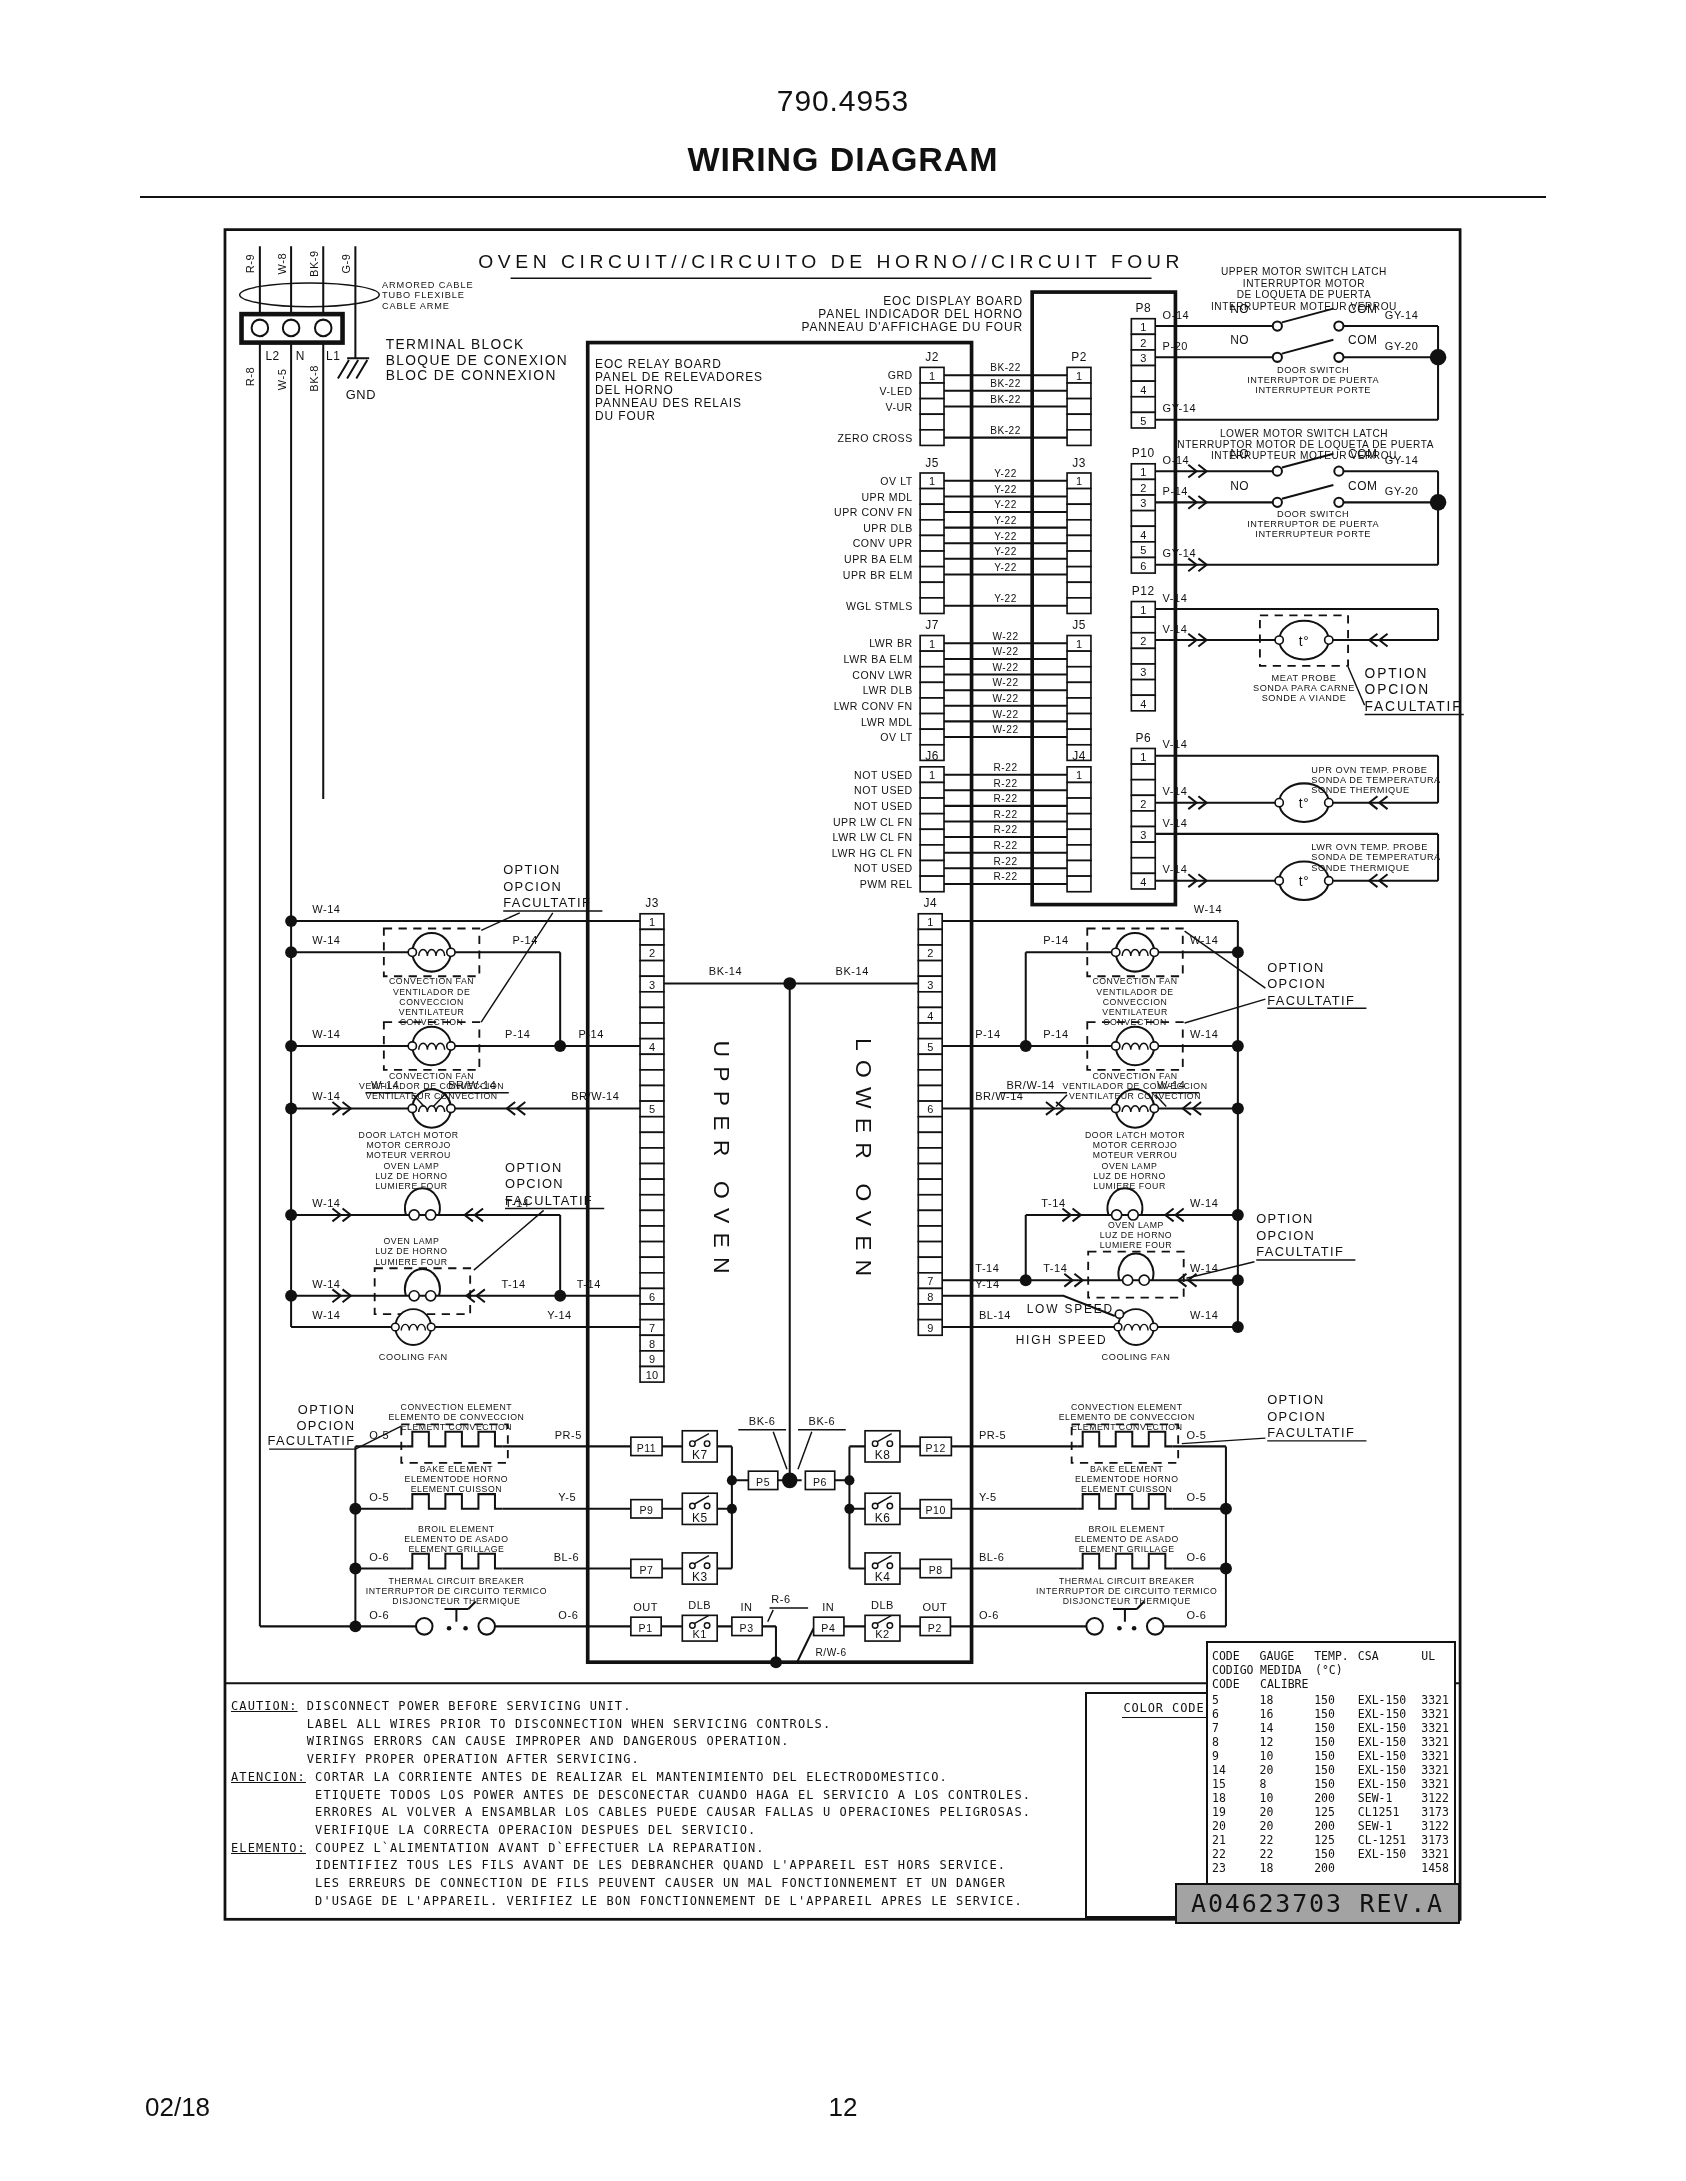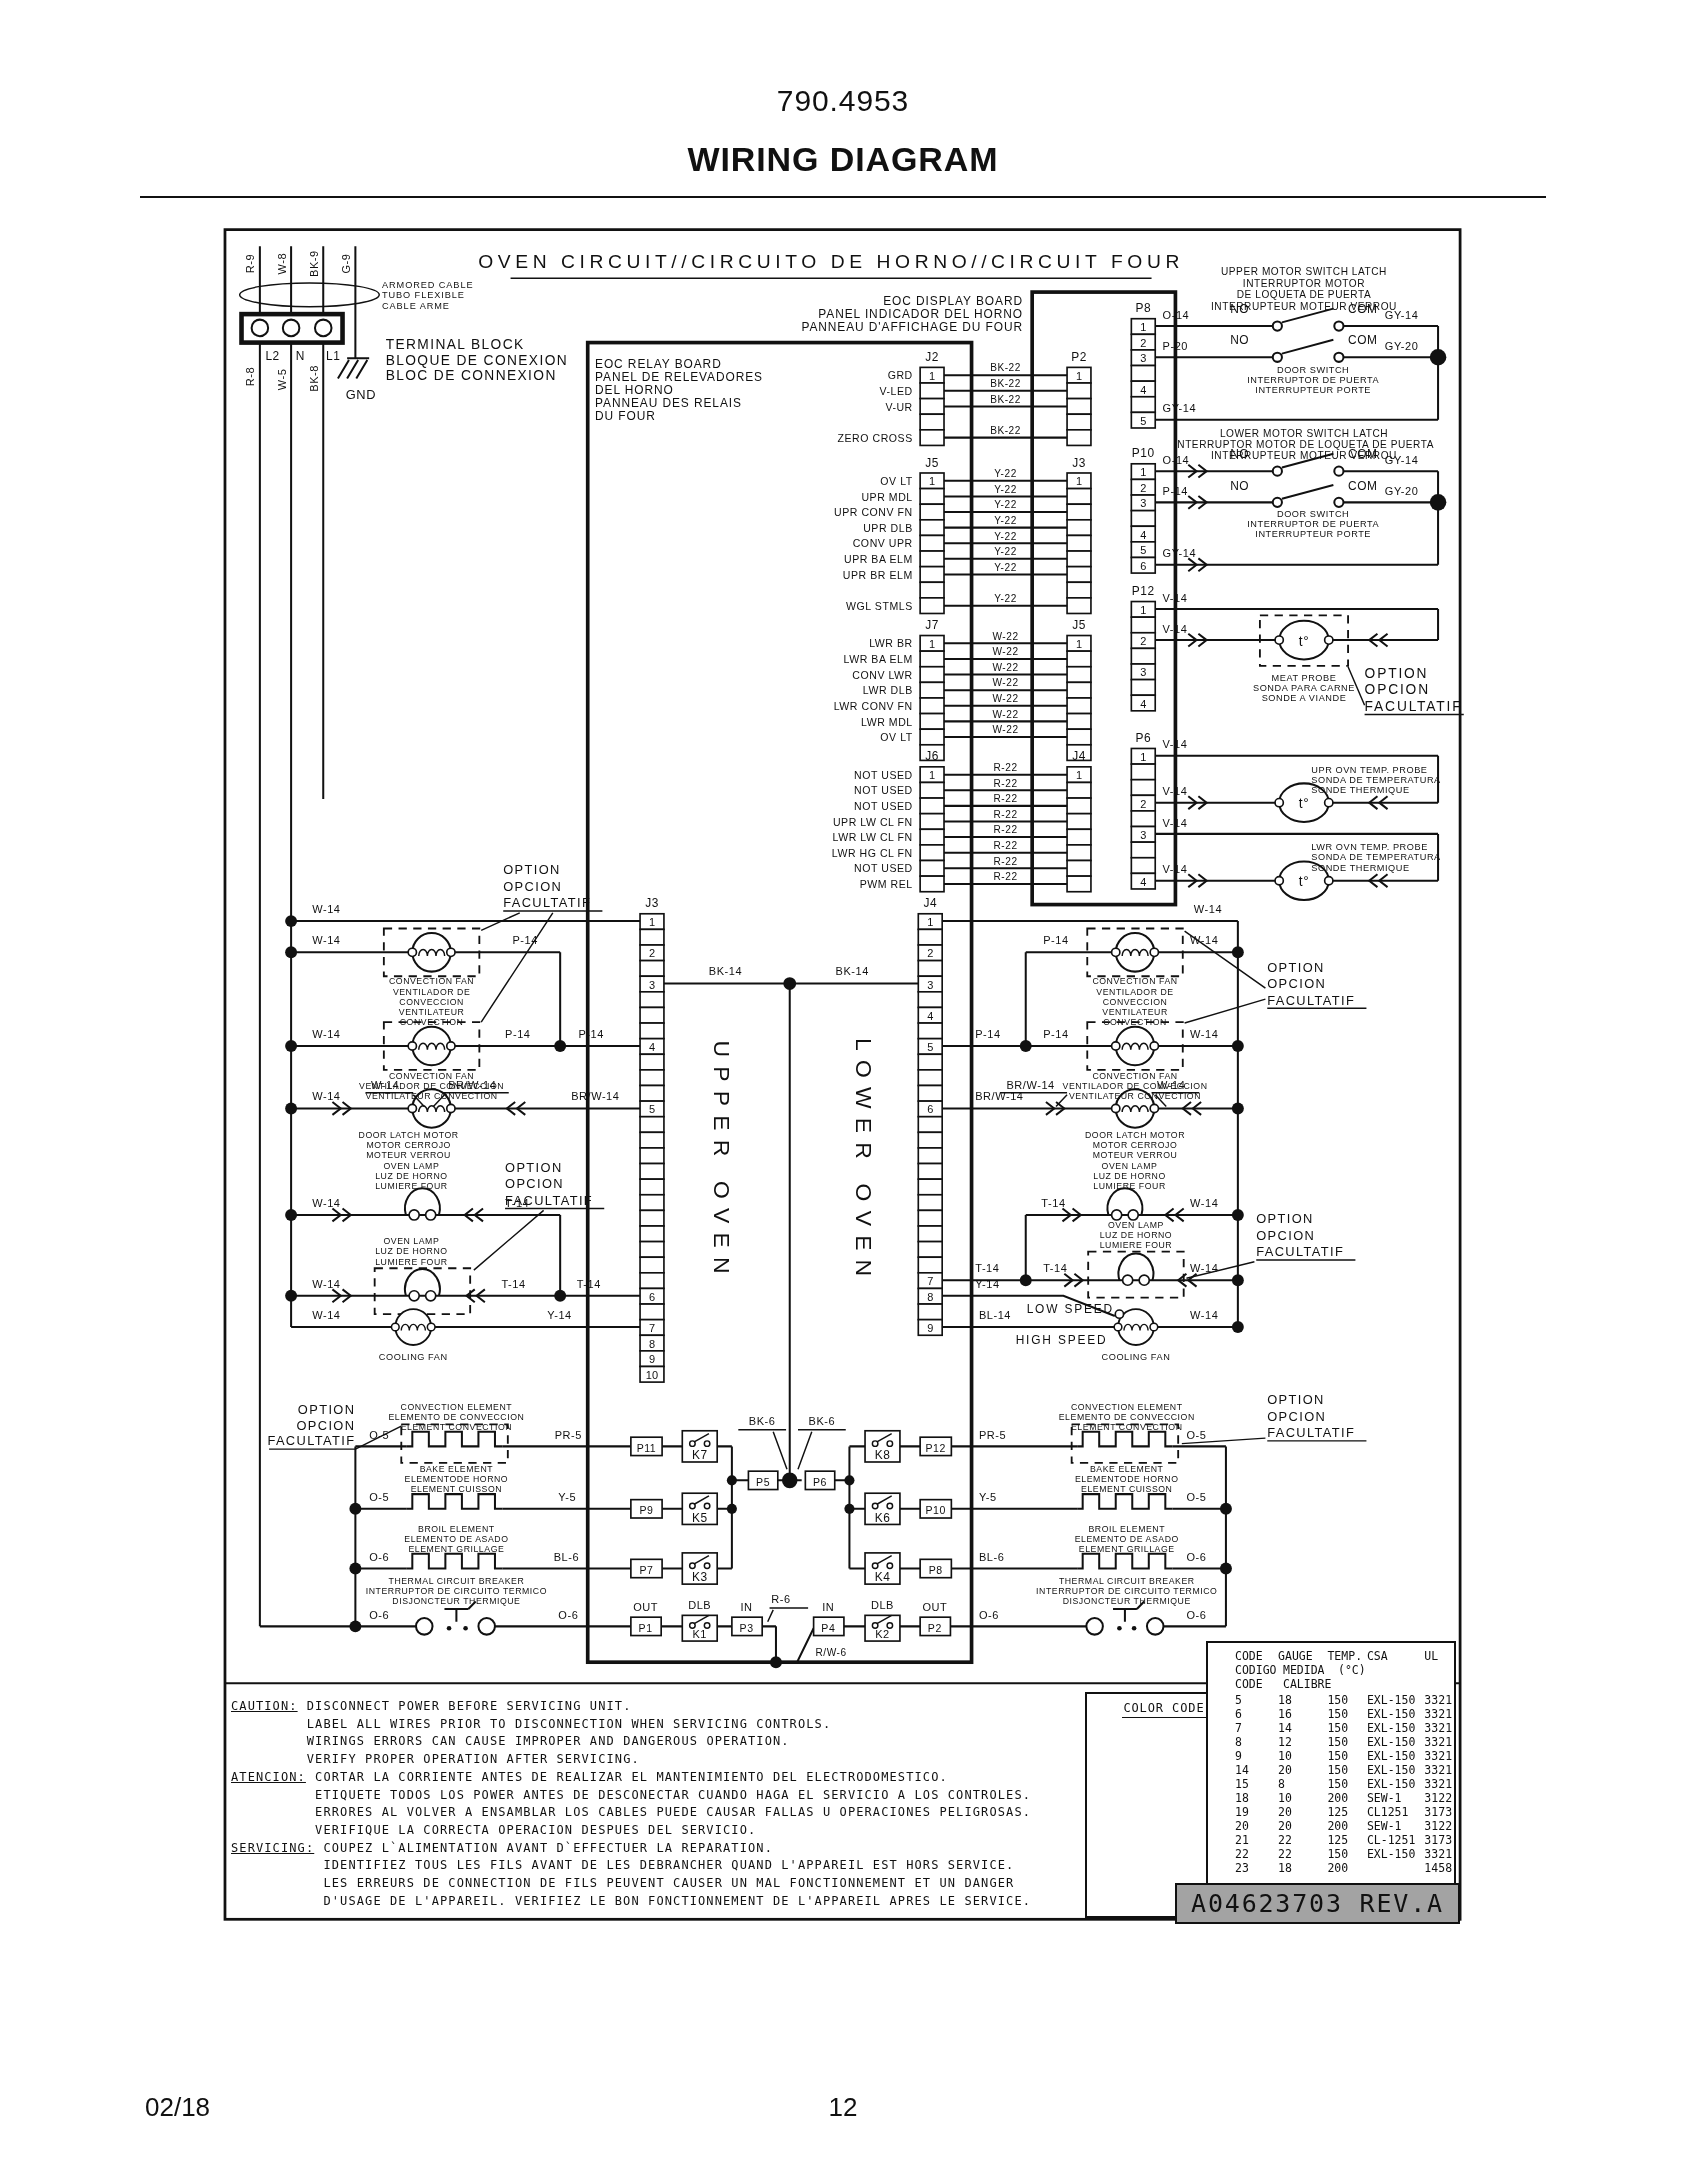--- a/index.html
+++ b/index.html
@@ -30,21 +30,21 @@
   
   .color-box{left:1085px;top:1692px;width:154px;height:222px;border:2.3px solid #111;background:#fff;
              font-family:"DejaVu Sans Mono",monospace;font-size:12px;}
   .cc-title{margin:7.3px auto 3.7px auto;width:fit-content;border-bottom:1.8px solid #111;
             padding:0 1.8px 1.8px 1.8px;letter-spacing:0.9px;}
   .cc-list{padding-left:12px;line-height:14.3px;}
   
   .gauge-box{left:1206px;top:1641px;width:250px;height:244px;border:2.3px solid #111;background:#fff;
              font-family:"DejaVu Sans Mono",monospace;font-size:11.5px;line-height:14px;
              padding-top:5.5px;box-sizing:border-box;}
-  .g-row{display:flex;padding-left:27px;}
+  .g-row{display:flex;padding-left:4px;}
   .gc{display:block;white-space:pre;}
   .c1{width:48px;text-align:left;}
   .c2{width:55px;}
   .c3{width:44px;}
   .c4{width:64px;}
   .c5{width:33px;}
   .g-head{margin-bottom:2.8px;}
   
   .part-box{left:1175px;top:1883px;width:281px;height:37px;border:2.8px solid #111;background:#a3a3a3;
             display:flex;align-items:center;justify-content:center;
@@ -824,21 +824,21 @@
       <div class="cau-par">
         <span class="cau-head">ATENCION:</span>
         <div class="cau-body">
           <div>CORTAR LA CORRIENTE ANTES DE REALIZAR EL MANTENIMIENTO DEL ELECTRODOMESTICO.</div>
           <div>ETIQUETE TODOS LOS POWER ANTES DE DESCONECTAR CUANDO HAGA EL SERVICIO A LOS CONTROLES.</div>
           <div>ERRORES AL VOLVER A ENSAMBLAR LOS CABLES PUEDE CAUSAR FALLAS U OPERACIONES PELIGROSAS.</div>
           <div>VERIFIQUE LA CORRECTA OPERACION DESPUES DEL SERVICIO.</div>
         </div>
       </div>
       <div class="cau-par">
-        <span class="cau-head">SERVICING:</span>
+        <span class="cau-head">ELEMENTO:</span>
         <div class="cau-body">
           <div>COUPEZ L`ALIMENTATION AVANT D`EFFECTUER LA REPARATION.</div>
           <div>IDENTIFIEZ TOUS LES FILS AVANT DE LES DEBRANCHER QUAND L'APPAREIL EST HORS SERVICE.</div>
           <div>LES ERREURS DE CONNECTION DE FILS PEUVENT CAUSER UN MAL FONCTIONNEMENT ET UN DANGER</div>
           <div>D'USAGE DE L'APPAREIL. VERIFIEZ LE BON FONCTIONNEMENT DE L'APPAREIL APRES LE SERVICE.</div>
         </div>
       </div>
     </div>
 
   <div class="abs color-box">

